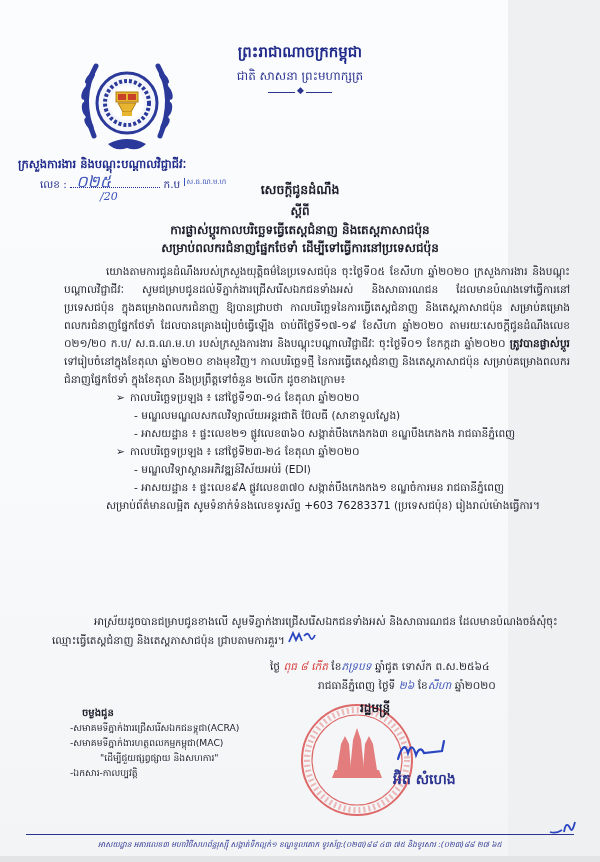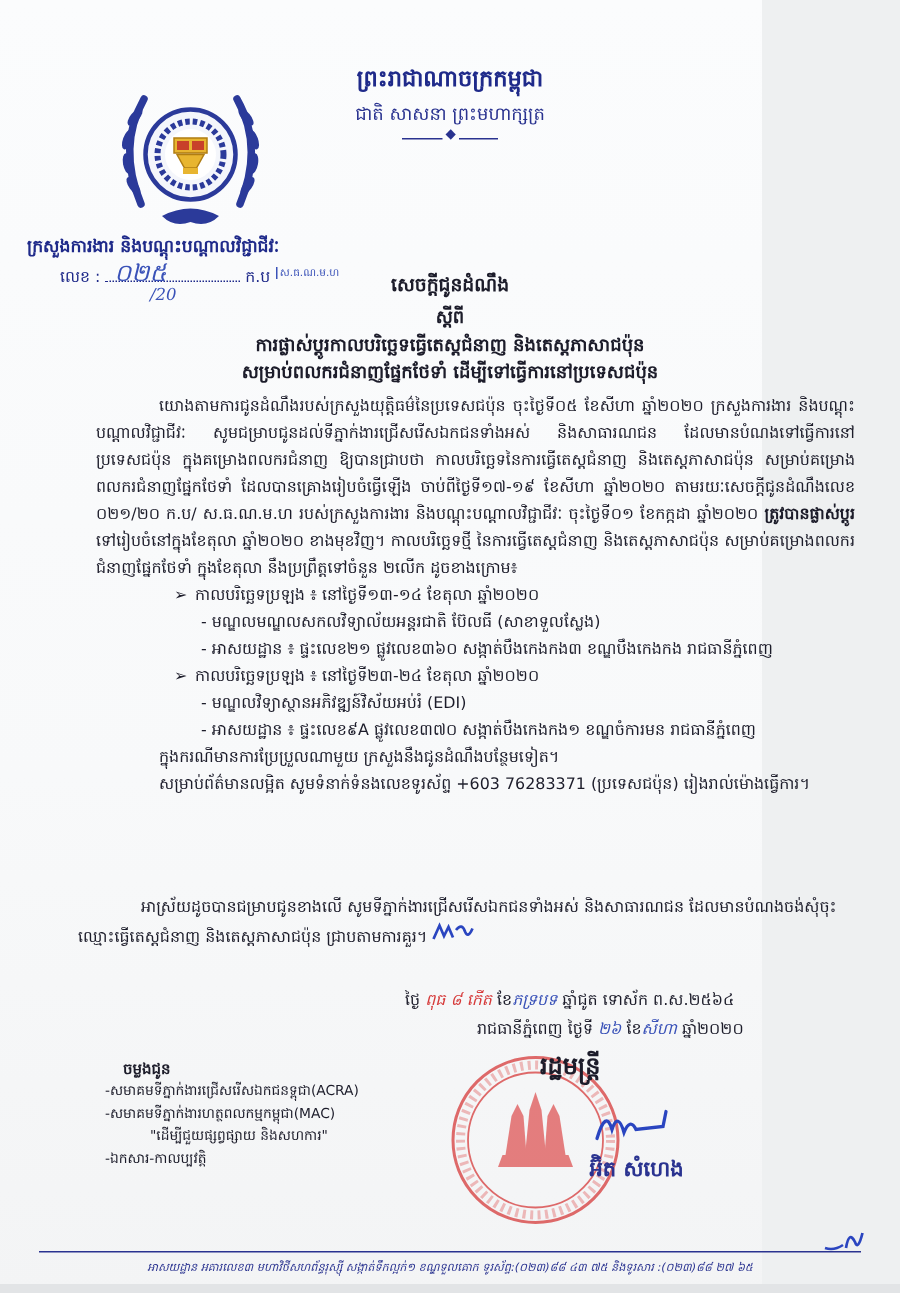--- a/index.html
+++ b/index.html
@@ -32,25 +32,25 @@
   .about { left: 220px; top: 203px; width: 160px; text-align: center; font-size: 12px; font-weight: bold; }
   .subject1 { left: 80px; top: 222px; width: 440px; text-align: center; font-size: 12px; font-weight: bold; }
   .subject2 { left: 80px; top: 240px; width: 440px; text-align: center; font-size: 12px; font-weight: bold; }
   .body { left: 64px; top: 262px; width: 506px; font-size: 10.6px; line-height: 18px; text-align: justify; }
   .para { margin: 0; text-indent: 42px; }
   .bullet { margin: 0; padding-left: 52px; }
   .bullet .arrow { display: inline-block; width: 14px; }
   .sub { margin: 0; padding-left: 70px; }
   .indent { margin: 0; text-indent: 42px; }
   .b { font-weight: bold; }
-  .closing { left: 52px; top: 596px; width: 506px; font-size: 10.6px; line-height: 18px; }
+  .closing { left: 52px; top: 612px; width: 506px; font-size: 10.6px; line-height: 18px; }
   .initials { color: #2a45c0; font-style: italic; font-weight: bold; font-family: "DejaVu Serif", serif; }
   .lunar { left: 270px; top: 660px; width: 280px; font-size: 10.6px; }
   .dateline { left: 283px; top: 679px; width: 260px; font-size: 10.6px; margin-left: 35px; }
-  .minister-title { left: 360px; top: 700px; font-size: 16px; font-weight: bold; }
+  .minister-title { left: 360px; top: 700px; font-size: 12px; font-weight: bold; }
   .cc-title { left: 82px; top: 706px; font-size: 10px; font-weight: bold; }
   .cc-list { left: 70px; top: 720px; font-size: 9.2px; line-height: 15px; }
   .cc-list .ind { padding-left: 30px; }
   .seal { left: 297px; top: 700px; width: 120px; height: 120px; }
   .signature { left: 394px; top: 735px; width: 80px; height: 30px; }
   .minister-name { left: 393px; top: 770px; font-size: 14px; font-weight: bold; color: #2a3390; }
   .footer-rule { left: 26px; top: 834px; width: 548px; border-top: 1.5px solid #2a3390; }
   .footer { left: 40px; top: 840px; width: 520px; text-align: center; font-size: 7.5px; font-style: italic; color: #2a3390; }
   .footer-mark { left: 548px; top: 818px; width: 30px; height: 18px; }
   .page-shadow { left: 0; top: 856px; width: 600px; height: 6px; background: #e2e4e6; }
@@ -118,21 +118,20 @@
     </p>
     <p class="sub">- មណ្ឌលមណ្ឌលសកលវិទ្យាល័យអន្តរជាតិ ប៊ែលធី (សាខាទួលស្លែង)</p>
     <p class="sub">- អាសយដ្ឋាន ៖ ផ្ទះលេខ២១ ផ្លូវលេខ៣៦០ សង្កាត់បឹងកេងកង៣ ខណ្ឌបឹងកេងកង រាជធានីភ្នំពេញ</p>
 
     <p class="bullet">
       <span class="arrow">➢</span><span>កាលបរិច្ឆេទប្រឡង ៖ នៅថ្ងៃទី២៣-២៤ ខែតុលា ឆ្នាំ២០២០</span>
     </p>
     <p class="sub">- មណ្ឌលវិទ្យាស្ថានអភិវឌ្ឍន៍វិស័យអប់រំ (EDI)</p>
     <p class="sub">- អាសយដ្ឋាន ៖ ផ្ទះលេខ៩A ផ្លូវលេខ៣៧០ សង្កាត់បឹងកេងកង១ ខណ្ឌចំការមន រាជធានីភ្នំពេញ</p>
 
-    <p class="indent">ក្នុងករណីមានការប្រែប្រួលណាមួយ ក្រសួងនឹងជូនដំណឹងបន្ថែមទៀត។</p>
     <p class="indent">
       <span>សម្រាប់ព័ត៌មានលម្អិត សូមទំនាក់ទំនងលេខទូរស័ព្ទ </span><span>+603 76283371</span><span> (ប្រទេសជប៉ុន) រៀងរាល់ម៉ោងធ្វើការ។</span>
     </p>
   </div>
 
   <div class="abs closing">
     <p class="para" style="margin:0;">
       <span>អាស្រ័យដូចបានជម្រាបជូនខាងលើ សូមទីភ្នាក់ងារជ្រើសរើសឯកជនទាំងអស់ និងសាធារណជន ដែលមានបំណងចង់សុំចុះឈ្មោះធ្វើតេស្តជំនាញ និងតេស្តភាសាជប៉ុន ជ្រាបតាមការគួរ។</span>
       <span class="initials">
         <svg width="28" height="14" viewBox="0 0 28 14">

